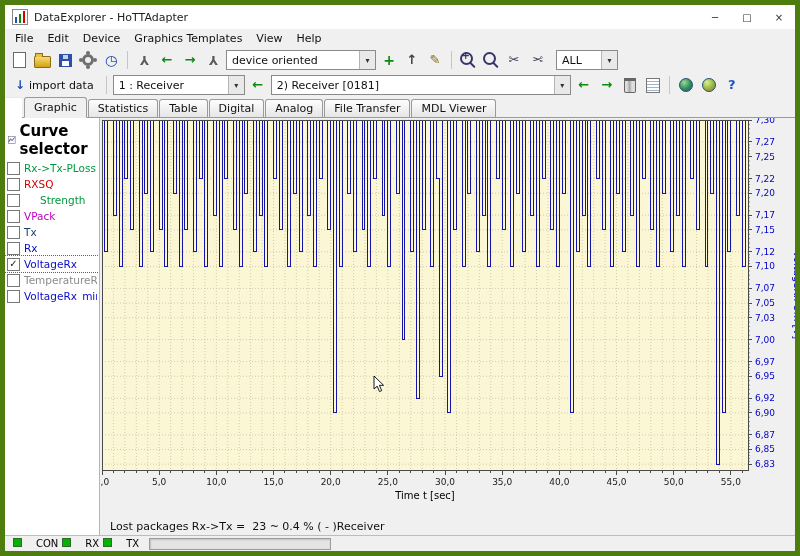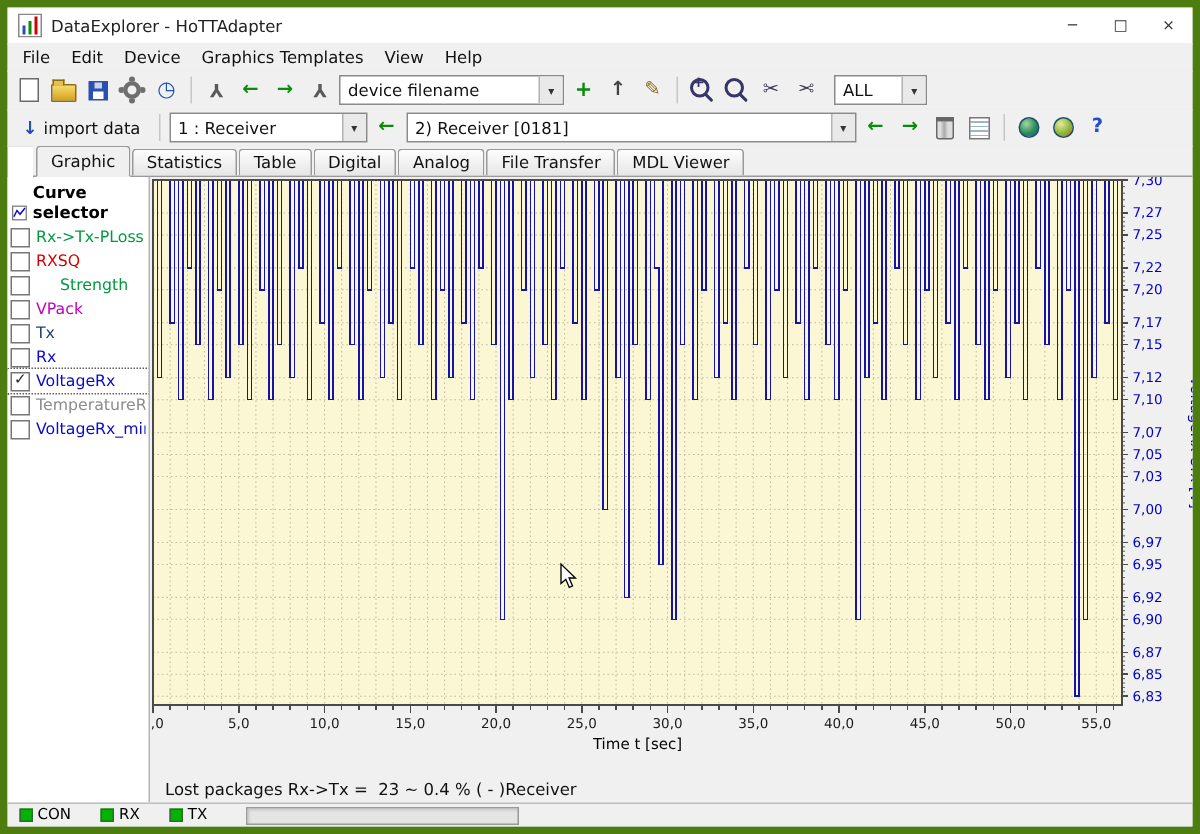--- a/index.html
+++ b/index.html
@@ -57,33 +57,33 @@
   #import-data-btn{display:flex;align-items:center;gap:4px;padding:0 6px;height:20px;font-size:11px;color:#111;flex:0 0 auto}
 
   
   #tabbar{position:absolute;top:92px;left:17px;right:0;height:21px;display:flex;align-items:flex-end;background:#F0F0F0;padding-left:2px;border-bottom:1px solid #9A9A9A;box-sizing:border-box}
   .tab{height:18px;display:flex;align-items:center;padding:0 9px;border:1px solid #9A9A9A;border-bottom:none;border-radius:3px 3px 0 0;background:linear-gradient(#FDFDFD,#E6E6E6);margin-right:1px;font-size:11px;color:#111;box-sizing:border-box;white-space:nowrap}
   .tab.active{height:21px;background:#F0F0F0;margin-bottom:-1px;border-bottom:1px solid #F0F0F0}
 
   
   #main{position:absolute;top:113px;left:0;right:0;bottom:16px;background:#F0F0F0;display:flex}
   #curvepanel{width:95px;background:#FFFFFF;border-right:1px solid #B5B5B5;box-sizing:border-box;overflow:hidden}
-  .chead{display:flex;align-items:flex-end;gap:4px;font-weight:bold;font-size:11px;padding:4px 3px 2px 3px;color:#000}
+  .chead{display:flex;align-items:center;gap:4px;font-weight:bold;font-size:15px;padding:4px 3px 2px 3px;color:#000}
   .crow{display:flex;align-items:center;gap:4px;padding:1px 2px;font-size:10.5px;height:14px;white-space:nowrap}
   .crow.sel{outline:1px dotted #606060}
   .cbx{width:11px;height:11px;border:1px solid #777;background:#fff;font-size:10px;line-height:10px;text-align:center;color:#222;flex:0 0 auto}
   .clabel{overflow:hidden;text-overflow:clip}
 
   #chartwidget{position:relative;flex:1;background:#F0F0F0}
   #chart-svg{position:absolute;top:0;left:0}
   .footline{position:absolute;left:10px;font-size:11px;color:#111;white-space:pre}
 
   
   #statusbar{position:absolute;left:0;right:0;bottom:0;height:16px;background:#F0F0F0;border-top:1px solid #BDBDBD;display:flex;align-items:center;padding-left:8px;font-size:10px;box-sizing:border-box}
-  .sind{display:flex;align-items:center;gap:3px;margin-right:20px}
+  .sind{display:flex;gap:14px;margin-right:4px}
   .sq{width:9px;height:9px;border:1px solid #2F6B2F;box-sizing:border-box}
   #progress{width:180px;height:10px;border:1px solid #9A9A9A;background:#E4E4E4;box-shadow:inset 1px 1px 2px rgba(0,0,0,.15);margin-left:6px}
 </style>
 </head>
 <body>
 
 <div id="window">
 
   <div id="titlebar">
     <svg class="appicon" viewBox="0 0 16 16">
@@ -132,21 +132,21 @@
     <span class="tbtn">
         <span class="gi g-green">←</span>
       </span>
     <span class="tbtn">
         <span class="gi g-green">→</span>
       </span>
     <span class="tbtn">
         <span class="gi g-dev">Y</span>
       </span>
     <div class="combo" style="width:150px">
-      <span class="cval">device filename</span>
+      <span class="cval">device oriented</span>
       <span class="arrow">▾</span>
     </div>
     <span class="tbtn">
         <span class="gi g-add">+</span>
       </span>
     <span class="tbtn">
         <span class="gi g-up">↑</span>
       </span>
     <span class="tbtn">
         <span class="gi g-pencil">✎</span>

